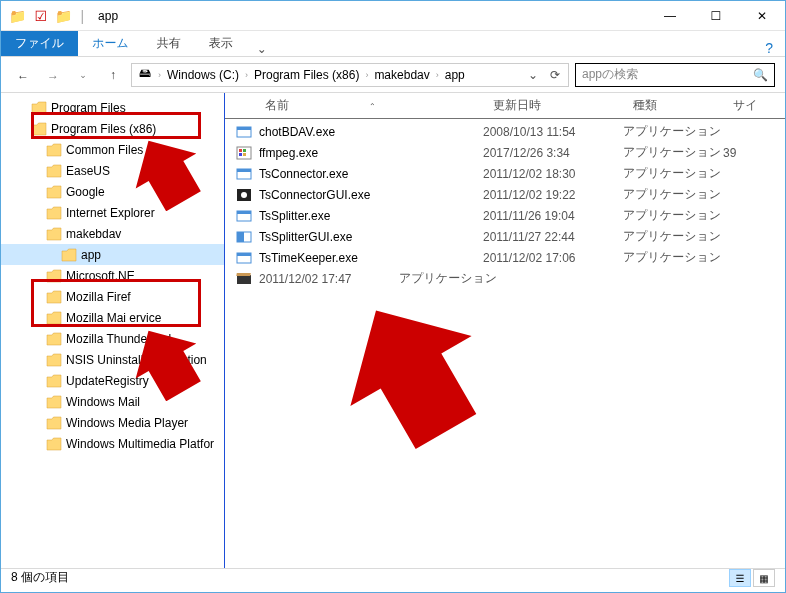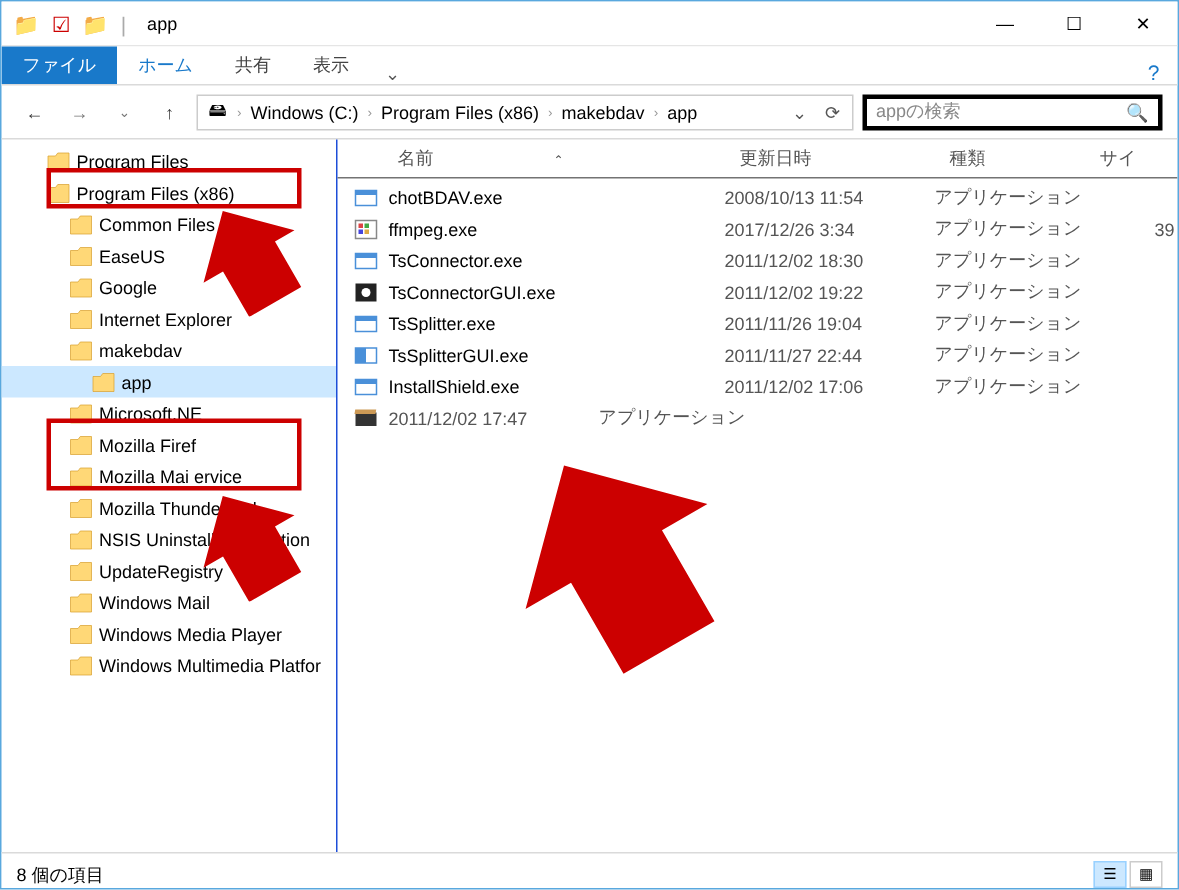--- a/index.html
+++ b/index.html
@@ -18,21 +18,21 @@
 .expand{padding:0 10px;color:#555}
 .nav{height:36px;display:flex;align-items:center;padding:0 10px;gap:6px;border-bottom:1px solid #dadada}
 .navbtn{width:24px;height:24px;display:flex;align-items:center;justify-content:center;color:#777}
 .navbtn.enabled{color:#333}
 .addr{flex:1;height:24px;border:1px solid #ccc;display:flex;align-items:center;padding:0 2px;background:#fff}
 .addr .fico{width:18px;height:18px;margin:0 2px}
 .crumb{padding:0 4px;color:#000}
 .csep{color:#999;font-size:9px;padding:0 2px}
 .addr-r{margin-left:auto;display:flex;align-items:center}
 .addr-r div{width:22px;text-align:center;color:#555}
-.search{width:200px;height:24px;border:3px solid #000000;display:flex;align-items:center;padding:0 6px;color:#888}
+.search{width:200px;height:24px;border:1px solid #000000;display:flex;align-items:center;padding:0 6px;color:#888}
 .search span:last-child{margin-left:auto;color:#666}
 .main{display:flex;height:477px}
 .tree{width:232px;border-right:1px solid #1d4ed8;overflow:hidden;padding-top:4px}
 .tnode{display:flex;align-items:center;height:21px;white-space:nowrap}
 .tnode.sel{background:#cce8ff}
 .tsp{display:inline-block}
 .fold{width:16px;height:14px;display:inline-block;margin-right:4px;flex-shrink:0}
 .fold svg{display:block}
 .content{flex:1;position:relative}
 .chead{display:flex;height:26px;align-items:center;border-bottom:1px solid #737373;color:#555}
@@ -41,22 +41,22 @@
 .ch2{width:140px}
 .ch3{width:100px}
 .ch4{width:60px}
 .sortup{font-size:8px;color:#555;margin-left:80px}
 .flist{padding-top:2px}
 .frow{display:flex;align-items:center;height:21px;padding-left:10px}
 .fico{width:18px;height:16px;margin-right:6px;display:flex;align-items:center;justify-content:center;flex-shrink:0}
 .fn{width:224px}
 .fd{width:140px;color:#555}
 .ft{width:100px;color:#555}
-.fs{width:60px;color:#555;text-align:right}
-.status{position:absolute;bottom:0;left:0;right:0;height:24px;border-top:1px solid #dadada;display:flex;align-items:flex-end;padding:0 10px;background:#fff}
+.fs{width:60px;color:#555;text-align:left}
+.status{position:absolute;bottom:0;left:0;right:0;height:24px;border-top:1px solid #dadada;display:flex;align-items:flex-start;padding:0 10px;background:#fff}
 .viewbtns{margin-left:auto;display:flex;gap:2px}
 .vbtn{width:22px;height:18px;border:1px solid #ccc;display:flex;align-items:center;justify-content:center;font-size:10px}
 .vbtn.active{background:#cce8ff;border-color:#99d1ff}
 .redbox{position:absolute;border:3px solid #cc0000;pointer-events:none}
 .redarrow{position:absolute;pointer-events:none}
 </style>
 </head>
 <body>
 
 <div class="titlebar">
@@ -348,21 +348,21 @@
           <span class="ft">アプリケーション</span>
           <span class="fs"></span>
         </div>
         <div class="frow">
           <span class="fico">
             <svg width="16" height="14">
               <rect x="1" y="2" width="14" height="10" fill="#fff" stroke="#4a90d9"></rect>
               <rect x="1" y="2" width="14" height="3" fill="#4a90d9"></rect>
             </svg>
           </span>
-          <span class="fn">InstallShield.exe</span>
+          <span class="fn">TsTimeKeeper.exe</span>
           <span class="fd">2011/12/02 17:06</span>
           <span class="ft">アプリケーション</span>
           <span class="fs"></span>
         </div>
         <div class="frow">
           <span class="fico">
             <svg width="16" height="14">
               <rect x="1" y="3" width="14" height="9" fill="#333"></rect>
               <rect x="1" y="1" width="14" height="3" fill="#c95" transform="skewX(-10)"></rect>
             </svg>

